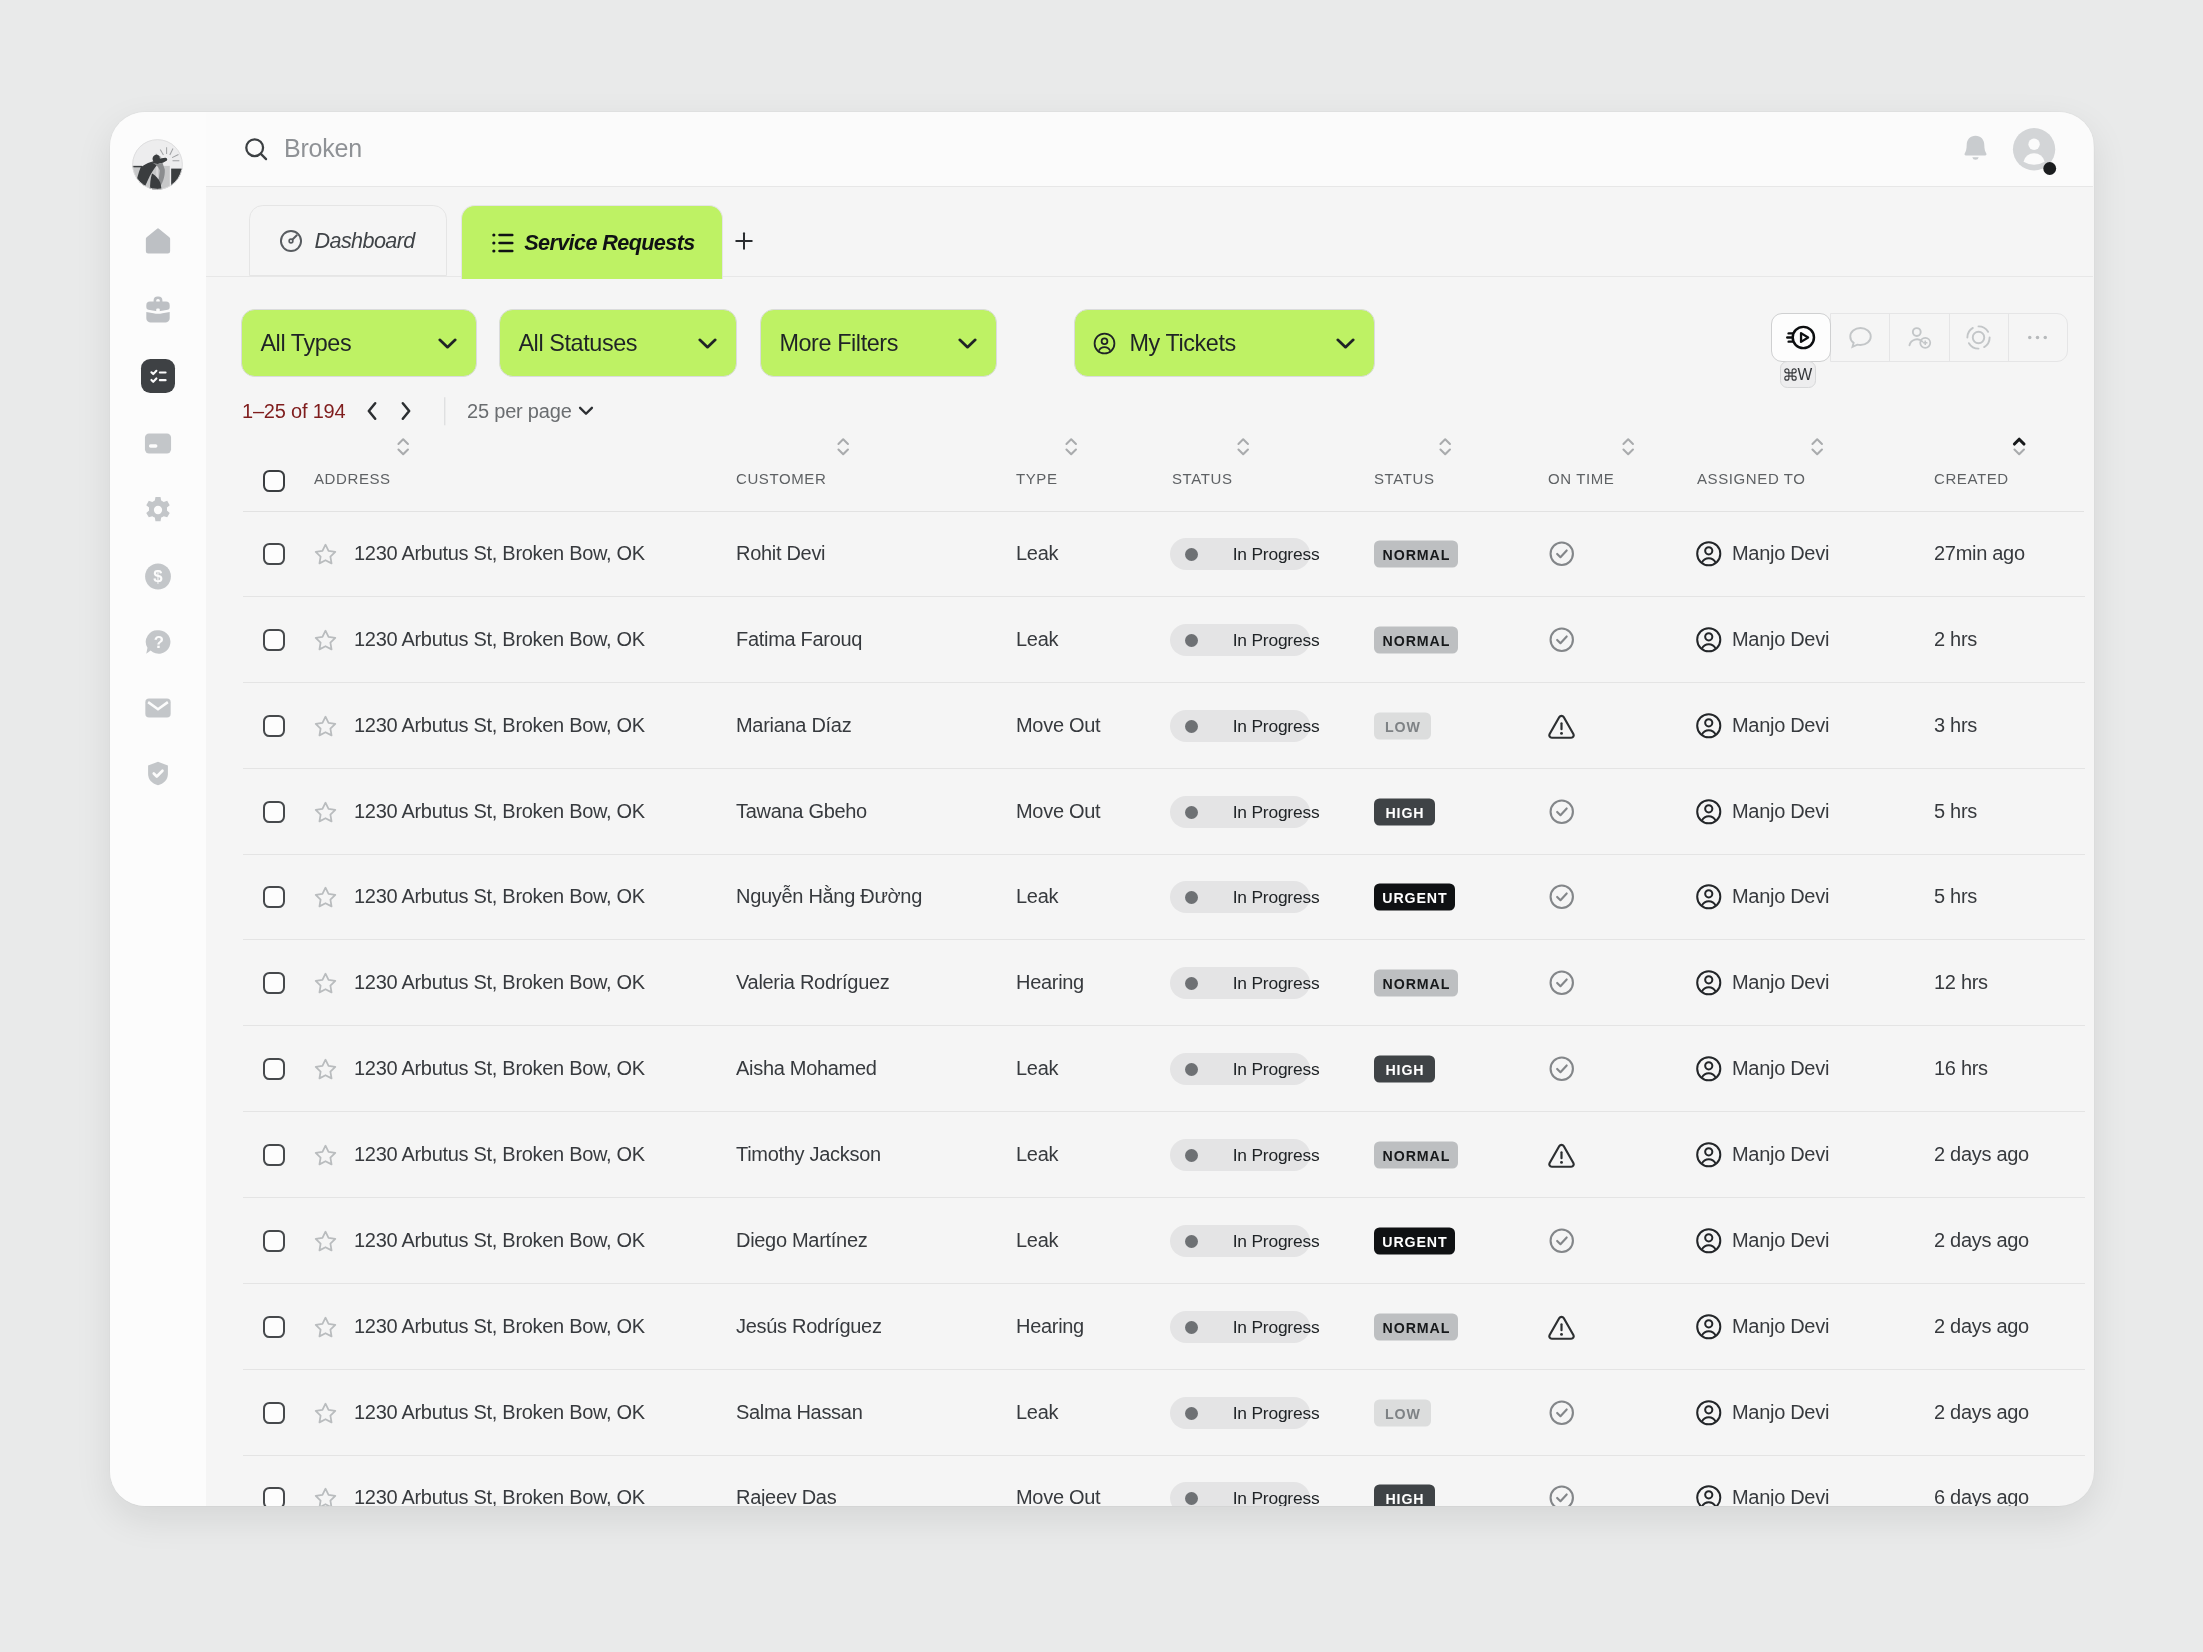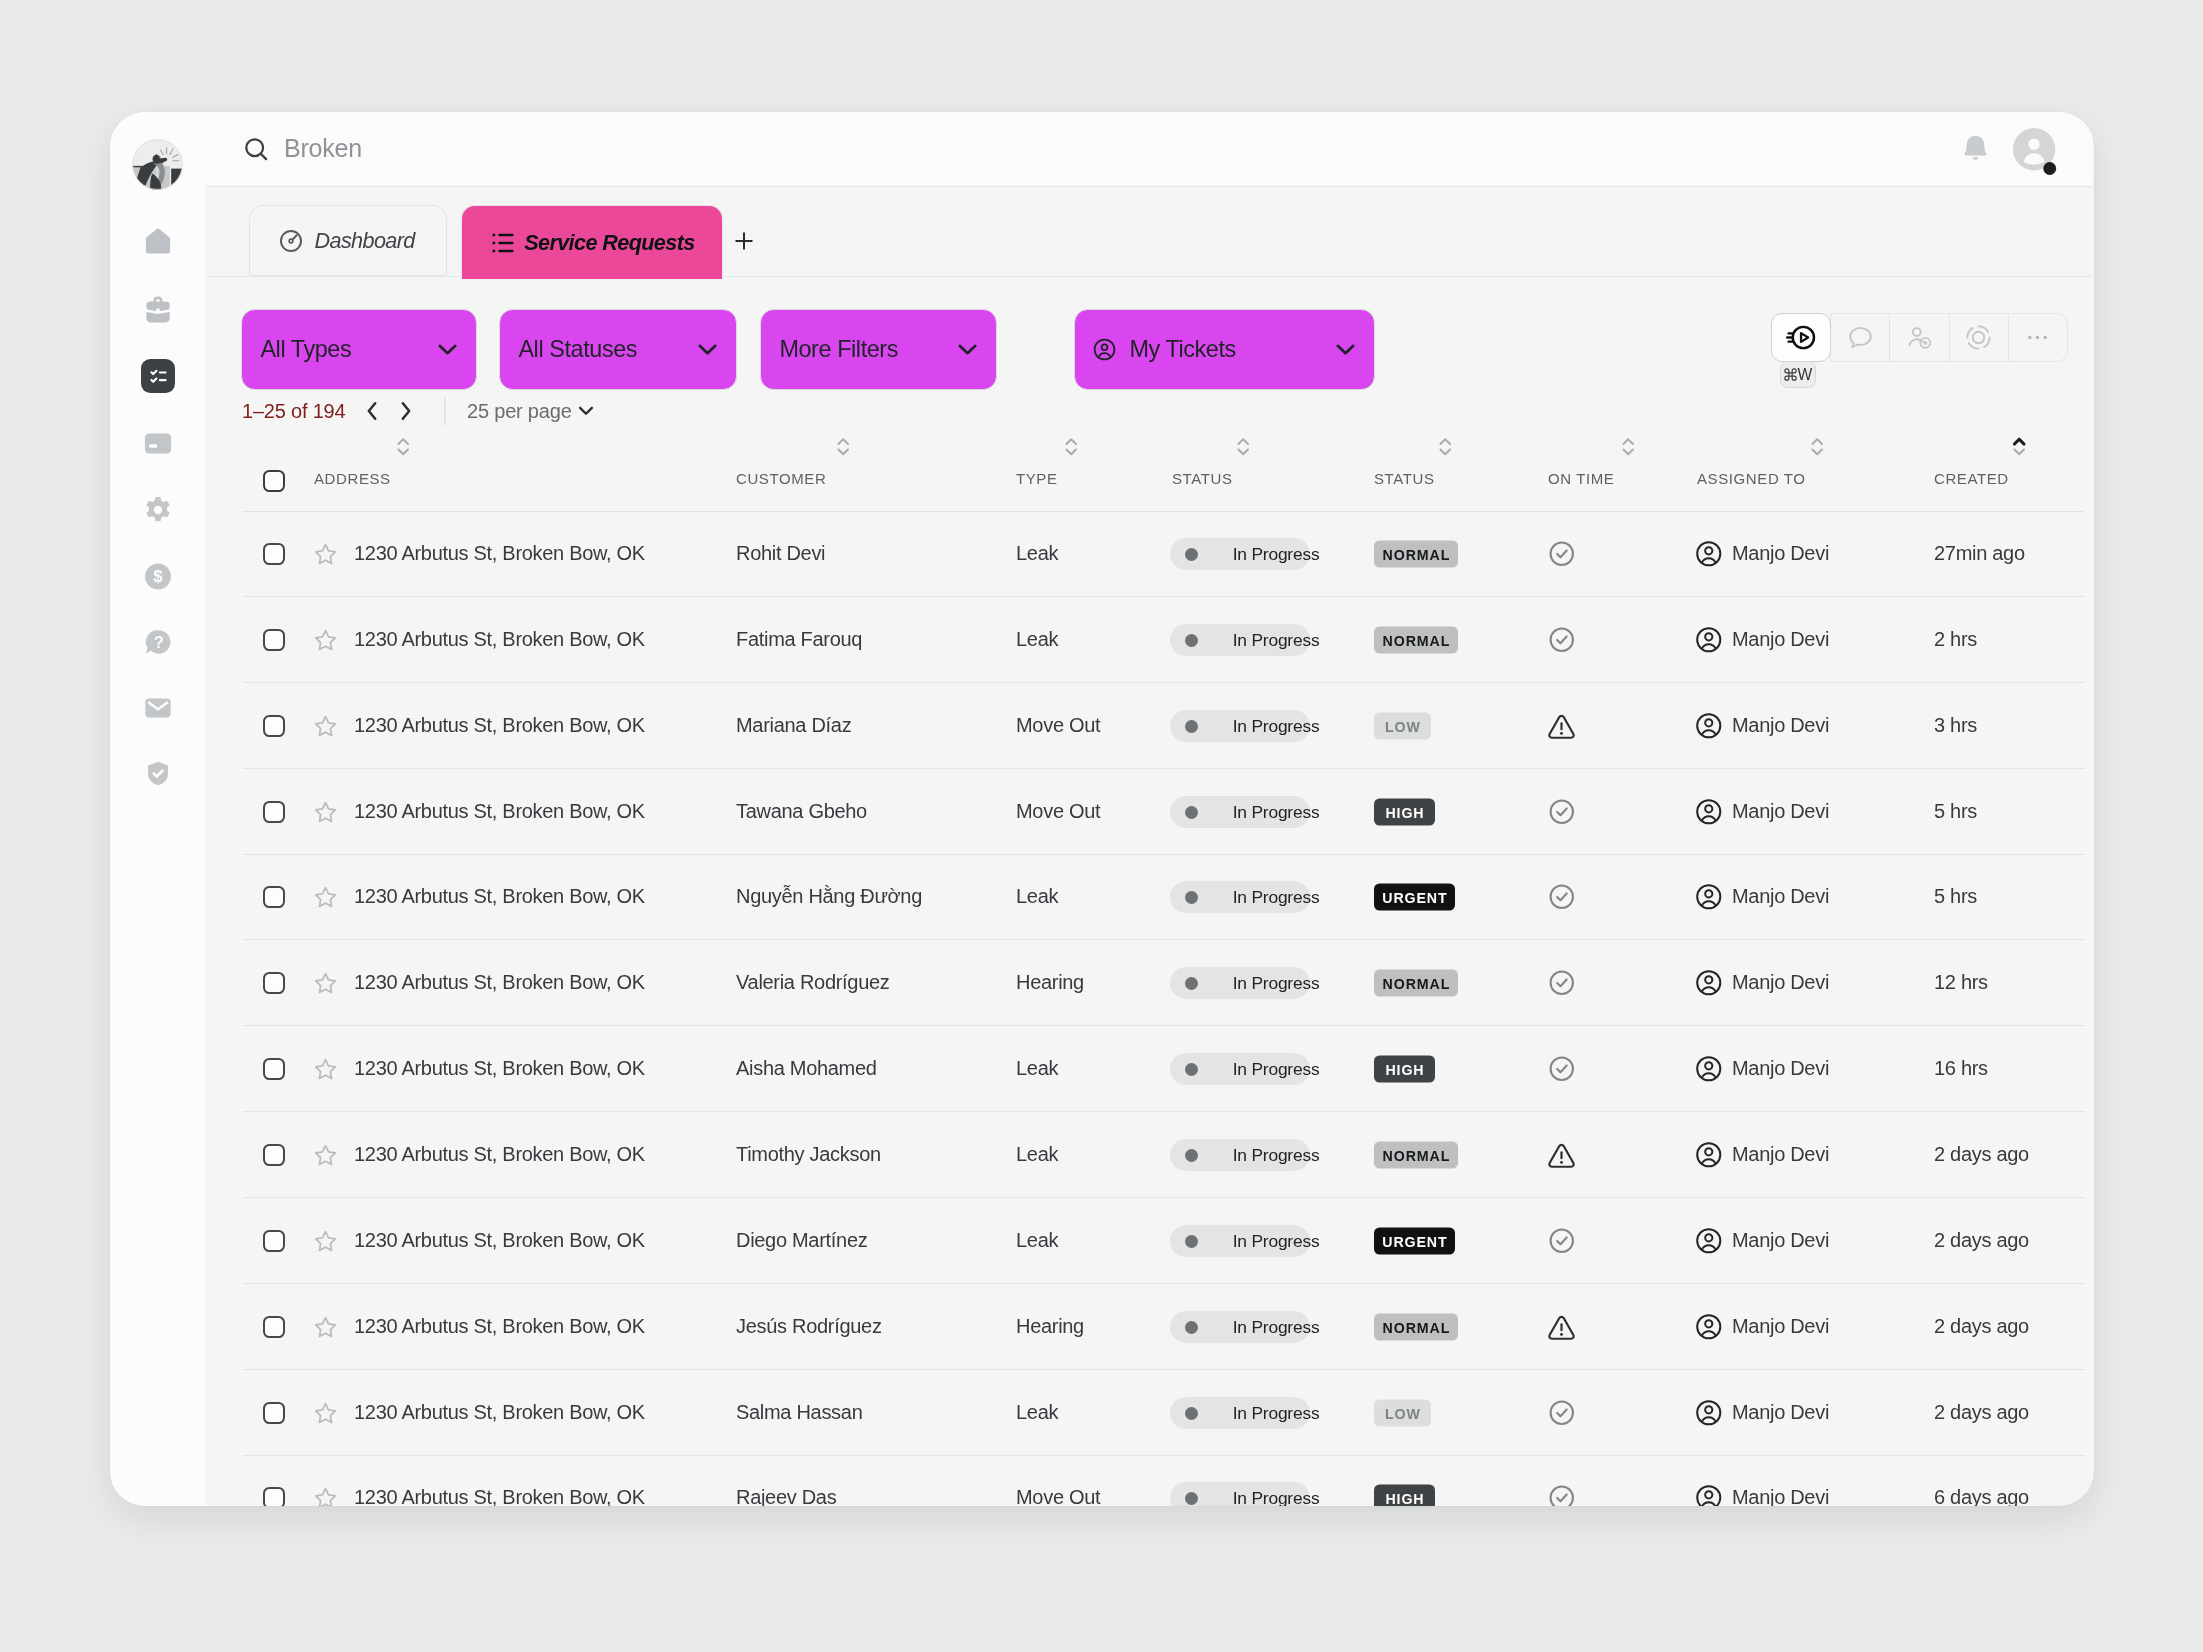--- a/index.html
+++ b/index.html
@@ -9,24 +9,24 @@
 .topbar { position:absolute; left:96px; top:0; width:1887px; height:75px; background:#fbfbfb; border-bottom:1.4px solid #e7e7e7; }
 .logo { position:absolute; left:22px; top:27px; width:51px; height:51px; }
 .si { position:absolute; left:50%; transform:translateX(-50%); }
 .si.act { width:34px; height:34px; background:#3e4144; border-radius:9.2px; display:flex; align-items:center; justify-content:center; }
 .searchi { position:absolute; left:131px; top:22px; }
 .searcht { position:absolute; left:174px; top:37px; transform:translateY(-52%); font-size:25px; letter-spacing:-0.2px; color:#8f9296; }
 .bell { position:absolute; left:1849px; top:19px; }
 .pava { position:absolute; left:1902px; top:15.6px; }
 .tabsline { position:absolute; left:96px; top:164px; width:1887px; height:1.4px; background:#e7e7e7; }
 .tab { position:absolute; top:93px; height:71px; border:1.4px solid #e5e5e5; border-radius:13.8px 13.8px 0 0; display:flex; align-items:center; font-size:21.6px; color:#3f4347; background:#f5f5f5; z-index:2; }
-.tab.on { background:#ec4899; border-bottom:none; height:74px; color:#101214; font-weight:bold; }
+.tab.on { background:#bef264; border-bottom:none; height:74px; color:#101214; font-weight:bold; }
 .ttxt { display:inline-block; letter-spacing:-0.6px; white-space:nowrap;font-style:italic; }
 .plus { position:absolute; left:614px; top:93px; width:40px; height:71px; display:flex; align-items:center; justify-content:center; z-index:2; }
-.fbtn { position:absolute; top:197px; height:81px; background:#d946ef; border:1.4px solid #dadbdc; border-radius:13.8px; display:flex; align-items:center; padding:0 18.4px; }
+.fbtn { position:absolute; top:197px; height:68px; background:#bef264; border:1.4px solid #dadbdc; border-radius:13.8px; display:flex; align-items:center; padding:0 18.4px; }
 .ftxt { font-size:23.4px; letter-spacing:-0.4px; color:#1f2326; display:inline-block; white-space:nowrap; }
 .fchev { margin-left:auto; display:flex; }
 .tbact { position:absolute; left:1661px; top:201px; width:60px; height:49px; background:#fdfdfd; border:1.4px solid #cfd0d1; border-radius:11px; display:flex; align-items:center; justify-content:center; z-index:2; }
 .tbg { position:absolute; left:1720px; top:201px; width:238px; height:49px; border:1.4px solid #e5e5e6; border-radius:0 11px 11px 0; display:flex; }
 .tbc { flex:1; display:flex; align-items:center; justify-content:center; border-right:1.4px solid #e5e5e6; }
 .tooltip { position:absolute; left:1670px; top:249px; width:36px; height:27px; background:#ededee; border:1.4px solid #d7d8d9; border-radius:7.3px; font-size:15.6px; color:#333639; display:flex; align-items:center; justify-content:center; z-index:3; }
 .pgtxt { position:absolute; top:299px; transform:translateY(-50%); font-size:20px; letter-spacing:-0.2px; color:#7f1d1d; }
 .pgtxt > span { display:inline-block; white-space:nowrap; }
 .pgc { position:absolute; top:299px; transform:translate(-50%,-50%); display:flex; }
 .sortp { position:absolute; top:321px; }

